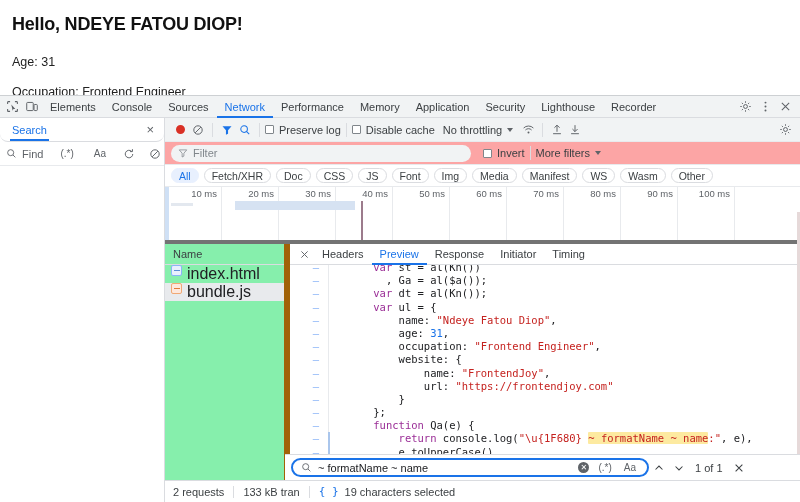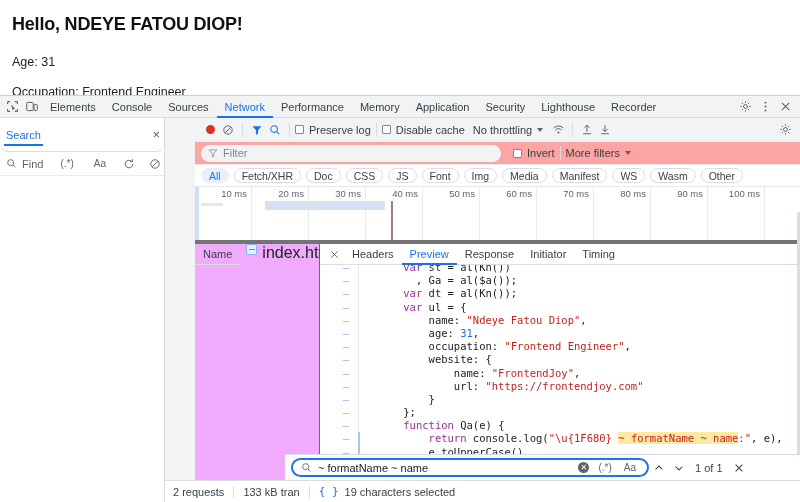--- a/index.html
+++ b/index.html
@@ -37,31 +37,31 @@
   }
   .tabstrip .tab.active{ color:#1a73e8; box-shadow: inset 0 -2px 0 #1a73e8; }
   .tabstrip .right{ margin-left:auto; display:flex; align-items:center; gap:2px; padding-right:4px;}
   .ic{ width:18px; height:18px; display:inline-flex; align-items:center; justify-content:center; color:#5f6368;}
 
   
   .body-split{ flex:1; display:flex; min-height:0; }
 
   
   .search-pane{ width:165px; background:#fff; border-right:1px solid #dadce0; display:flex; flex-direction:column; }
-  .sp-head{ height:34px; display:flex; align-items:center; border-bottom:1px solid #dadce0; background:#fff; padding:0 4px;border-radius:8px;}
+  .sp-head{ height:24px; display:flex; align-items:center; border-bottom:1px solid #dadce0; background:#fff; padding:0 10px;border-radius:8px;}
   .sp-head .title{ color:#1a73e8; font-size:11px; box-shadow: inset 0 -2px 0 #1a73e8; height:22px; line-height:22px; padding:0 2px;}
   .sp-head .x{ margin-left:auto; color:#5f6368; font-size:13px; }
   .sp-tool{ height:24px; display:flex; align-items:center; gap:14px; padding:0 6px; border-bottom:1px solid #e8eaed;}
   .find-box{ display:flex; align-items:center; gap:5px; flex:1; }
   .find-box .lbl{ color:#5f6368; font-size:11px;}
   .btn-sm{ color:#5f6368; font-size:10px; padding:1px 3px; border-radius:3px; white-space:nowrap;}
   .sp-body{ flex:1; background:#fff; }
 
   
-  .net{ flex:1; display:flex; flex-direction:column; min-width:0; background:#fff;margin-left:30px; }
+  .net{ flex:1; display:flex; flex-direction:column; min-width:0; background:#fff; }
   .net-toolbar{
     height:24px; display:flex; align-items:center; gap:0px; padding:0 6px;
     border-bottom:1px solid #e8eaed; background:#f1f3f4;
   }
   .rec-dot{ width:9px;height:9px;border-radius:50%;border:2px solid #d93025;background:#d93025;}
   .rec-wrap{width:18px;height:18px;display:flex;align-items:center;justify-content:center;}
   .sep{ width:1px; height:14px; background:#dadce0; margin:0 5px; }
   .chk{ width:9px;height:9px;border:1px solid #80868b;border-radius:1px;display:inline-block;margin-right:5px;vertical-align:-1px;background:#fff;}
   .cb-label{ font-size:11px; color:#3c4043; white-space:nowrap; display:flex;align-items:center;}
   .throttle{ font-size:11px; color:#3c4043; white-space:nowrap; display:flex; align-items:center; gap:5px;}
@@ -88,21 +88,21 @@
   .ov-ticks{ position:absolute; inset:0; }
   .ov-tick{ position:absolute; top:0; bottom:0; border-right:1px solid #e8eaed; }
   .ov-tick span{ position:absolute; right:3px; top:1px; font-size:9.5px; color:#5f6368; background:#fff; padding:0 1px;}
   .ov-bar{ position:absolute; height:9px; background:#d6e2f2; }
   .ov-line{ position:absolute; top:14px; bottom:0; width:2px; background:#9c7b8c; }
   .ov-leftmark{ position:absolute; left:0; top:0; bottom:0; width:4px; background:#cfe0f5;}
   .ov-mini{ position:absolute; left:6px; top:16px; width:22px; height:3px; background:#e3e8ef;}
 
   
   .net-main{ flex:1; display:flex; min-height:0; }
-  .req-list{ width:125px; border-right:1px solid #a16207; background:#f0abfc; display:flex; flex-direction:row;}
+  .req-list{ width:125px; border-right:6px solid #a16207; background:#86efac; display:flex; flex-direction:column;}
   .req-head{ height:21px; display:flex; align-items:center; padding:0 8px; border-bottom:1px solid #dadce0; font-size:11px; color:#3c4043;}
   .req-row{ height:18px; display:flex; align-items:flex-start; gap:5px; padding:0 6px; font-size:16px; color:#202124;}
   .req-row.sel{ background:#e8eaed; }
   .fico{ width:11px;height:11px;border-radius:2px;display:inline-flex;align-items:center;justify-content:center;flex:none;}
   .fico.html{ background:#e8f0fe; border:1px solid #8ab4f8; }
   .fico.js{ background:#fde8dd; border:1px solid #f0a875; }
   .fico i{ display:block; width:6px;height:1px;background:#5b8dd6;}
   .fico.js i{ background:#e07b39; }
 
   .detail{ flex:1; display:flex; flex-direction:column; min-width:0; background:#fff; }

